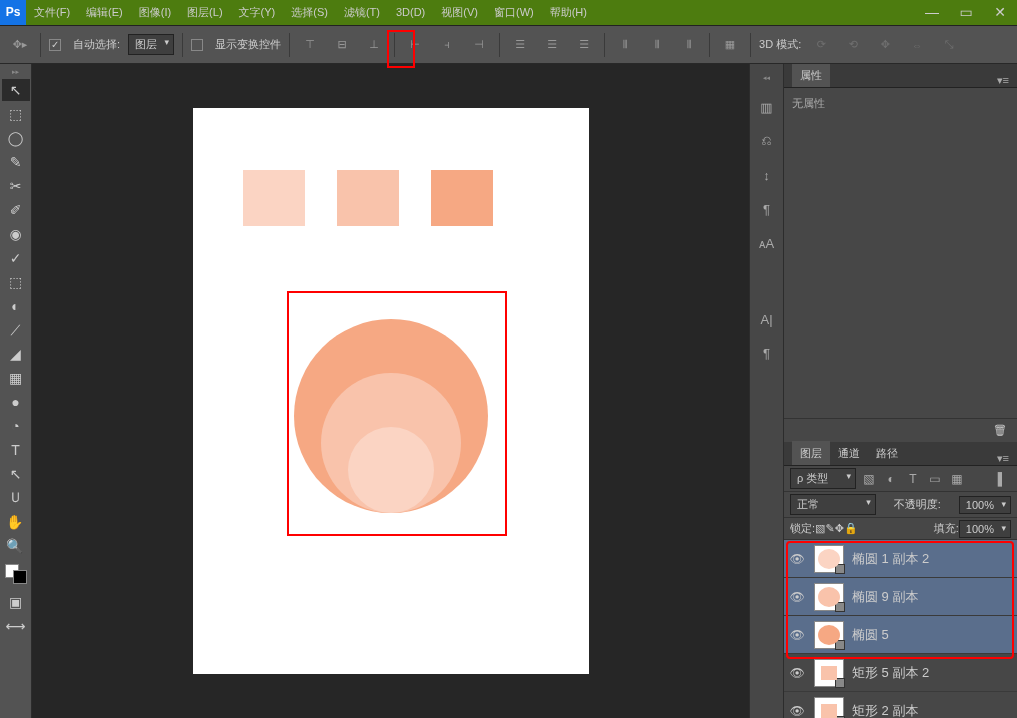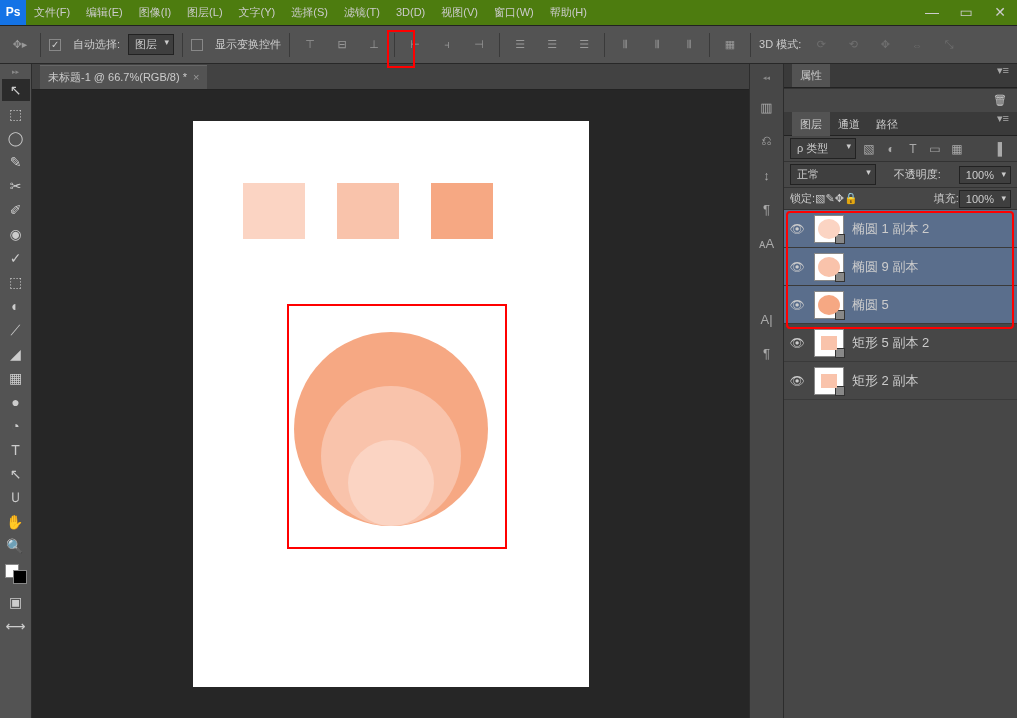--- a/index.html
+++ b/index.html
@@ -40,21 +40,21 @@
 .c3{width:86px;height:86px;background:#fbd4c3;left:155px;top:319px}
 .red-box{position:absolute;border:2px solid #f00}
 .rb-align{left:387px;top:30px;width:28px;height:38px}
 .rb-canvas{position:absolute;border:2px solid #f00;left:94px;top:183px;width:220px;height:245px}
 .arrow-line{position:absolute;left:399px;top:68px;width:2px;height:242px;background:#f00}
 .arrow-head{position:absolute;left:392px;top:304px;width:0;height:0;border-left:8px solid transparent;border-right:8px solid transparent;border-top:14px solid #f00}
 .rpanel-strip{width:34px;background:#474747;border-left:1px solid #2c2c2c;display:flex;flex-direction:column;align-items:center;padding-top:10px;gap:12px}
 .rpanel-strip::before{content:"◂◂";font-size:7px;color:#888;height:10px}
 .strip-icon{width:22px;height:22px;color:#aaa;display:flex;align-items:center;justify-content:center;font-size:13px}
 .right-panels{width:234px;background:#474747;border-left:1px solid #2c2c2c;display:flex;flex-direction:column}
-.panel-tabs{height:24px;background:#3a3a3a;display:flex;align-items:flex-start;padding:0 8px;border-bottom:1px solid #222}
+.panel-tabs{height:24px;background:#3a3a3a;display:flex;align-items:flex-end;padding:0 8px;border-bottom:1px solid #222}
 .panel-tab{padding:4px 8px;font-size:11px}
 .panel-tab.active{background:#535353}
 .menudots{margin-left:auto;font-size:11px;color:#aaa}
 .prop-body{flex:0 0 330px;padding:8px;font-size:11px;color:#aaa}
 .layers-hdr{height:24px;background:#3a3a3a;display:flex}
 .layers-hdr .panel-tab{line-height:16px}
 .layer-opts{height:26px;display:flex;align-items:center;padding:0 6px;gap:4px;border-bottom:1px solid #333}
 .layer-opts .dropdown{flex:0 0 66px}
 .lo-icon{width:18px;text-align:center;color:#aaa;font-size:12px}
 .layer-blend{height:26px;display:flex;align-items:center;padding:0 6px;gap:18px;border-bottom:1px solid #333}
@@ -160,23 +160,20 @@
     <div class="tool">🔍</div>
     <div class="tool-swatch">
         <div class="fg"></div>
         <div class="bg"></div>
       </div>
     <div class="tool">▣</div>
     <div class="tool">⟷</div>
   </div>
 
   <div class="doc-area">
-    <div class="tabbar">
-      <div class="doc-tab"><span>未标题-1 @ 66.7%(RGB/8) *</span><span class="x">×</span></div>
-    </div>
     <div class="canvas-wrap">
       <div class="arrow-line"></div>
       <div class="arrow-head"></div>
       <div class="canvas">
         <div class="sq sq1"></div>
         <div class="sq sq2"></div>
         <div class="sq sq3"></div>
         <div class="circ c1"></div>
         <div class="circ c2"></div>
         <div class="circ c3"></div>
@@ -194,20 +191,21 @@
     <div style="height:30px"></div>
     <div class="strip-icon">A|</div>
     <div class="strip-icon">¶</div>
   </div>
 
   <div class="right-panels">
     <div class="panel-tabs">
       <div class="panel-tab active">属性</div>
       <div class="menudots">▾≡</div>
     </div>
+    <div class="prop-body">无属性</div>
 
     <div class="trash-row" style="justify-content:flex-end">
         <span>🗑</span>
       </div>
 
     <div class="layers-hdr panel-tabs">
       <div class="panel-tab active">图层</div>
       <div class="panel-tab">通道</div>
       <div class="panel-tab">路径</div>
       <div class="menudots">▾≡</div>

